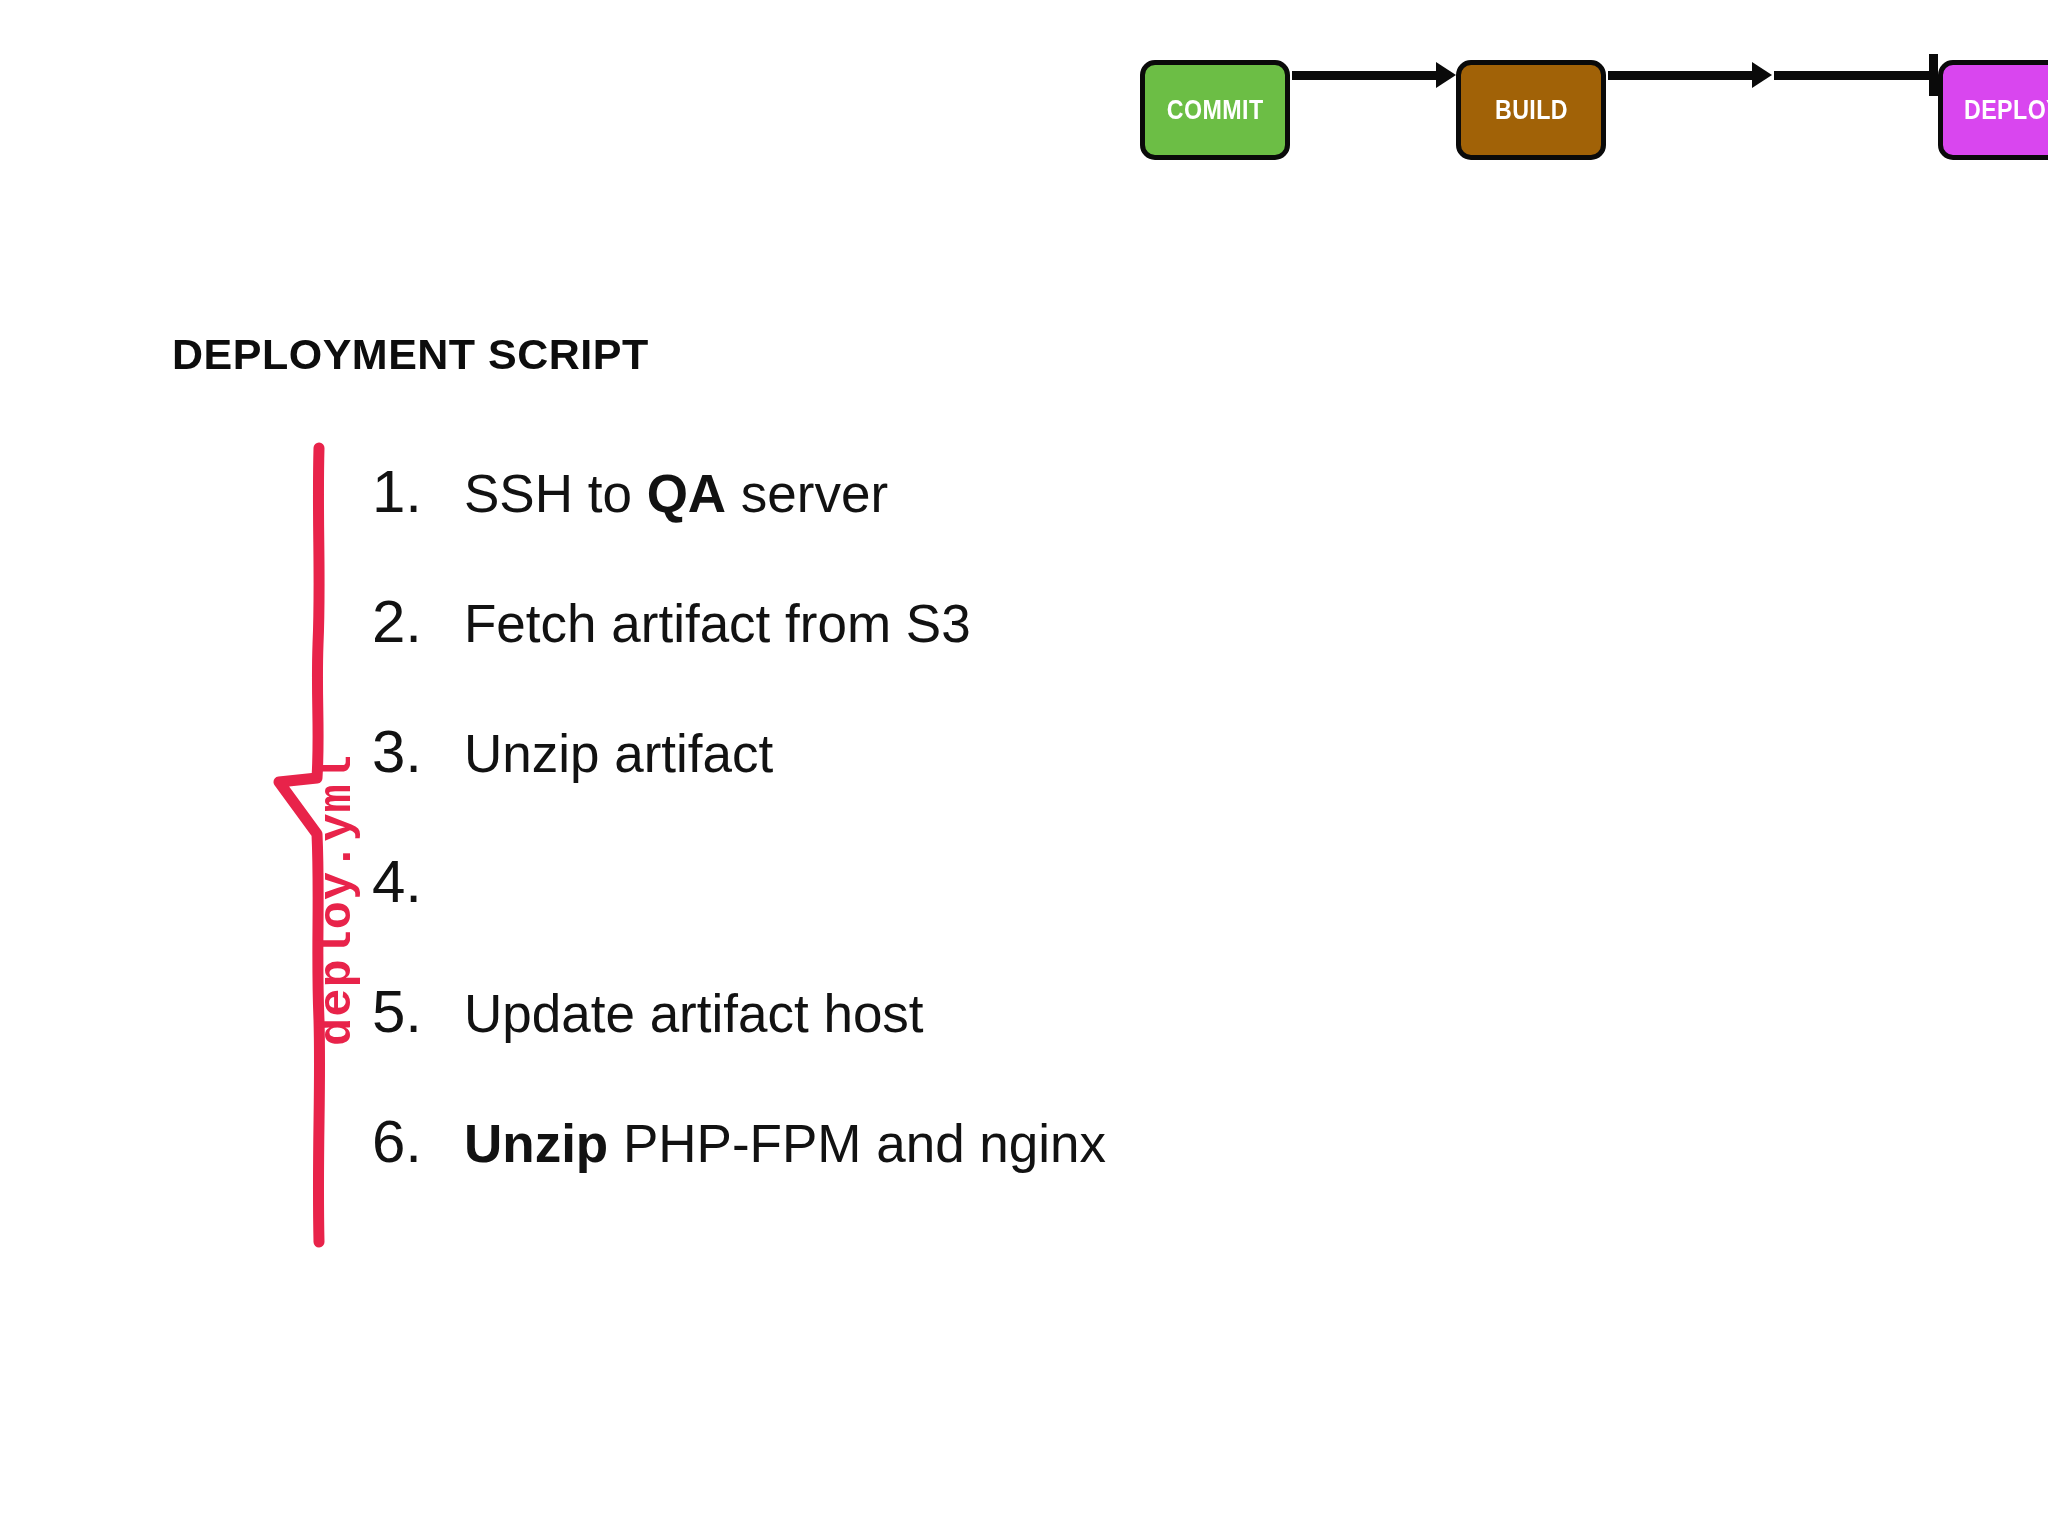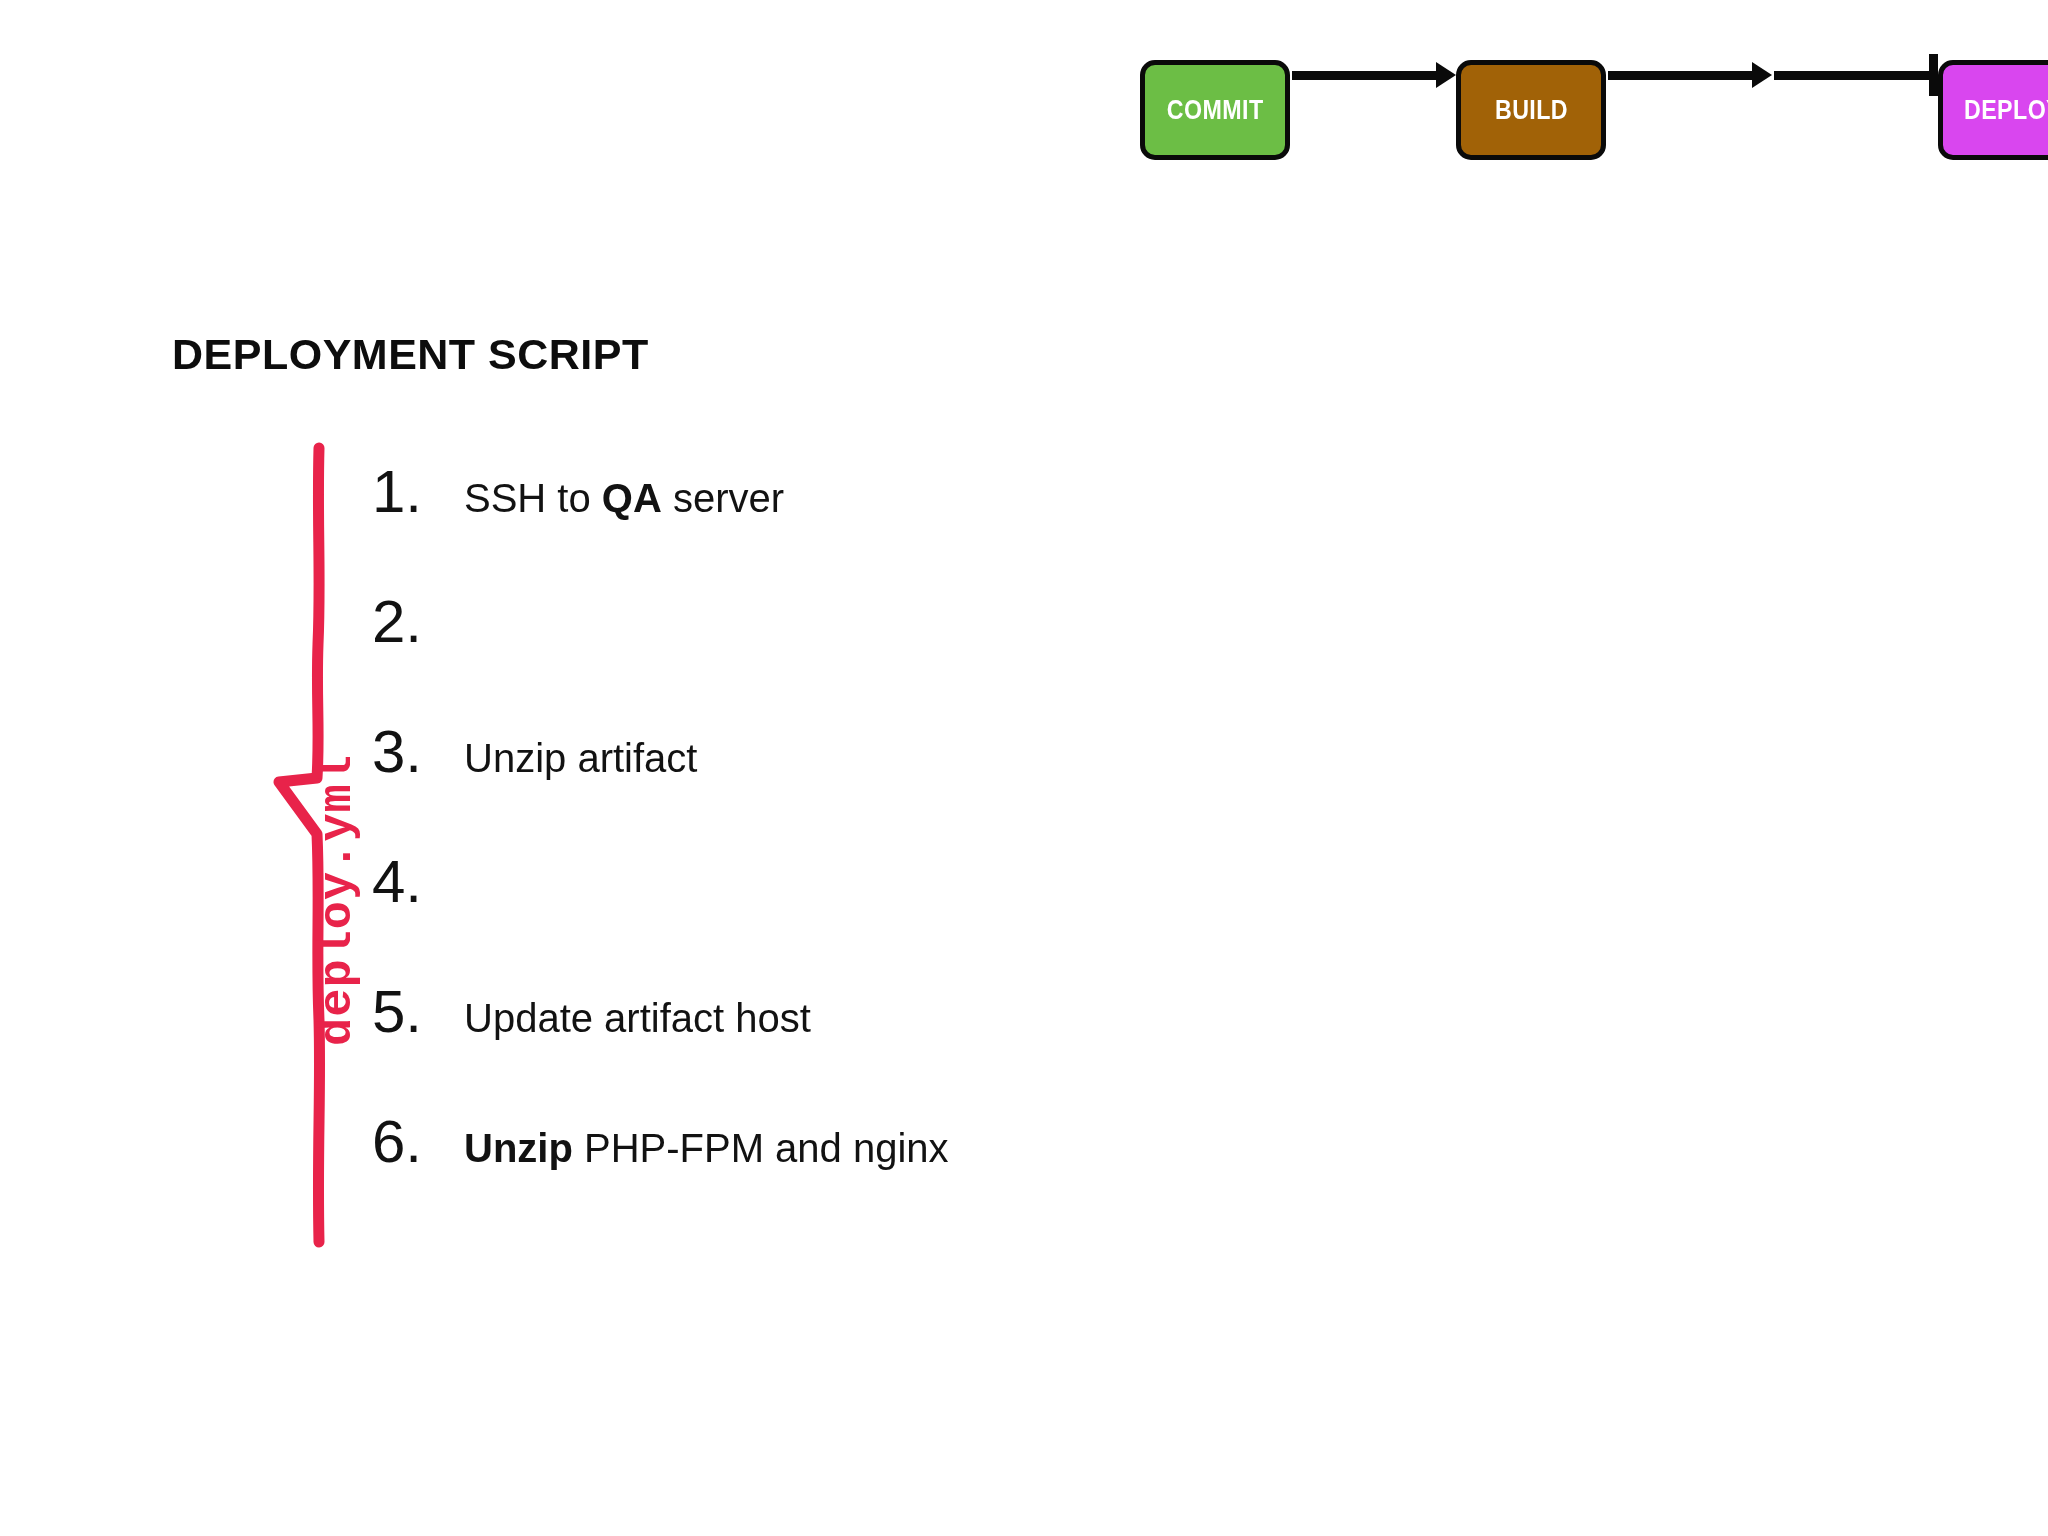--- a/index.html
+++ b/index.html
@@ -143,21 +143,21 @@
     color: #121212;
     line-height: 1;
     white-space: nowrap;
   }
   .step-num {
     width: 92px;
     flex: 0 0 92px;
     font-size: 60px;
     color: #121212;
   }
-  .step-text { font-size: 40px; }
+  .step-text { font-size: 53px; }
   .step-text b { font-weight: bold; }
 </style>
 </head>
 <body style="background: rgb(255, 255, 255);">
 
 <div id="pipeline">
     <div class="pipe-stage" style="background: rgb(108, 190, 69); border-color: rgb(10, 10, 10);">
       <span class="pipe-label" style="color: rgb(255, 255, 255);">COMMIT</span>
     </div>
     <div class="connector arrow">
@@ -196,20 +196,21 @@
 
 <div id="file-label" style="color: rgb(232, 35, 74);">deploy.yml</div>
 
 <div id="steps">
     <div class="step-row">
       <span class="step-num">1.</span>
       <span class="step-text"><span>SSH to </span><b>QA</b><span> server</span></span>
     </div>
     <div class="step-row">
       <span class="step-num">2.</span>
+      <span class="step-text"><span>Fetch artifact from S3</span></span>
     </div>
     <div class="step-row">
       <span class="step-num">3.</span>
       <span class="step-text"><span>Unzip artifact</span></span>
     </div>
     <div class="step-row">
       <span class="step-num">4.</span>
     </div>
     <div class="step-row">
       <span class="step-num">5.</span>

